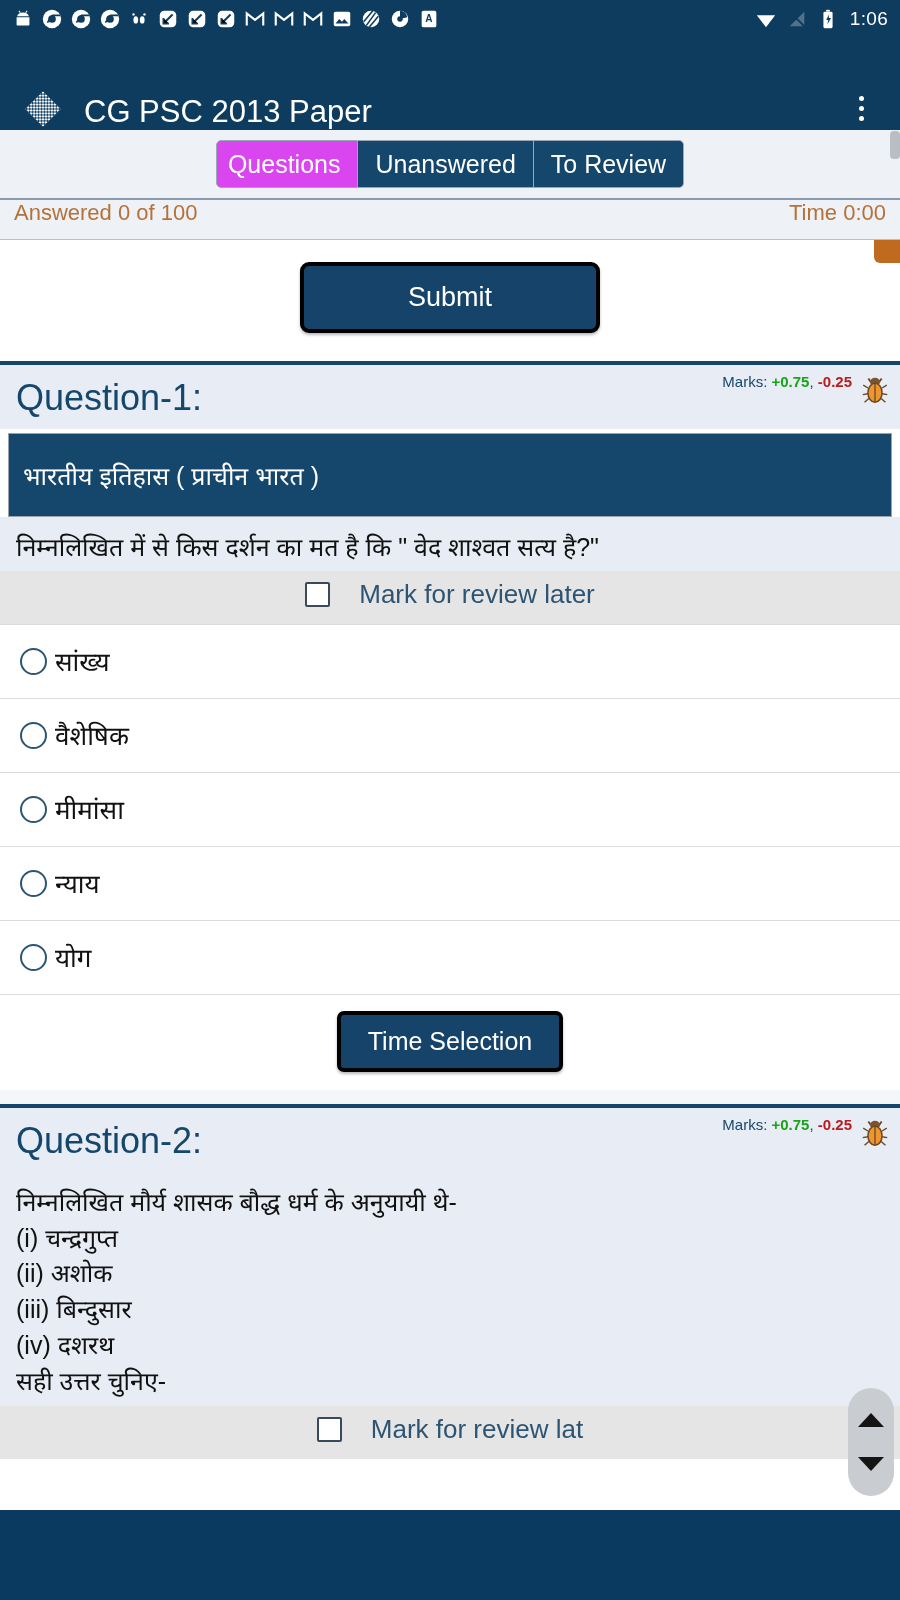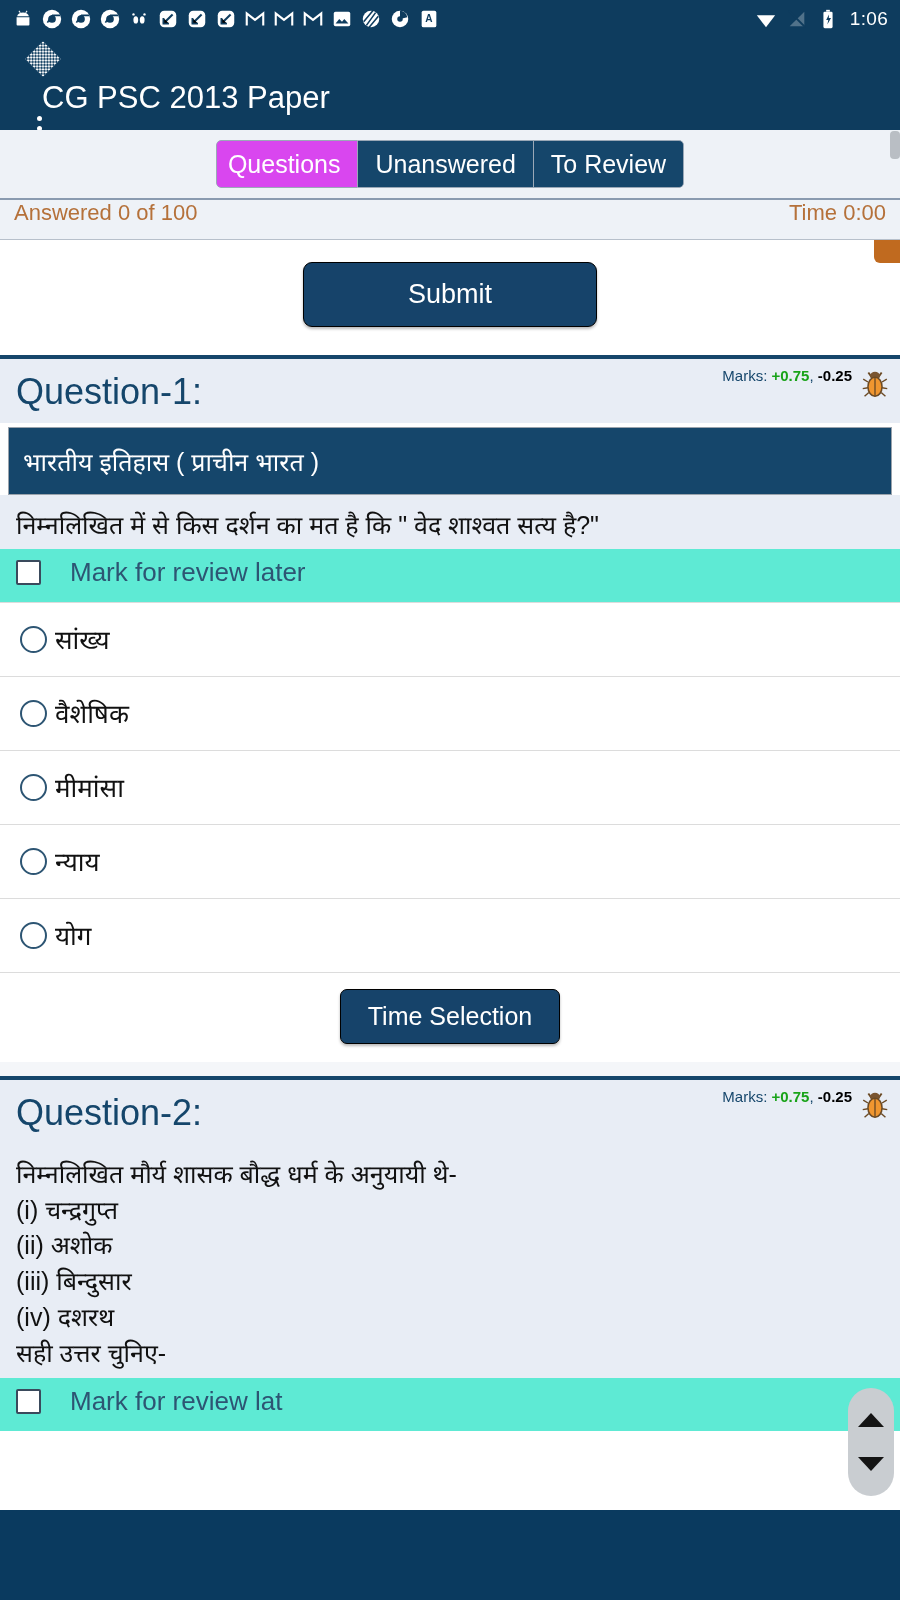--- a/index.html
+++ b/index.html
@@ -41,23 +41,22 @@
     margin-left: 2px;
   }
 
   
   .appbar {
     position: absolute;
     top: 38px; left: 0;
     width: 900px; height: 92px;
     background: #0e3c5e;
     display: flex;
-    align-items: flex-start;
+    align-items: flex-end;
     padding: 0 22px;
-    flex-direction: column;
   }
   .appbar-logo { width: 42px; height: 42px; flex: 0 0 auto; }
   .appbar-title {
     color: #ffffff;
     font-size: 31px;
     font-weight: 400;
     margin-left: 20px;
     flex: 1;
     white-space: nowrap;
   }
@@ -151,21 +150,21 @@
   
   .submit-wrap {
     padding: 22px 0 28px;
     display: flex;
     justify-content: center;
     background: #ffffff;
   }
   .btn-primary {
     background: #16436a;
     color: #ffffff;
-    border: 1px solid #000000;
+    border: 4px solid #000000;
     border-radius: 9px;
     font-size: 27px;
     font-family: "Liberation Sans", sans-serif;
     box-shadow: 0 2px 3px rgba(0,0,0,.28);
   }
   .btn-submit { padding: 16px 104px; }
   .btn-clear  { padding: 12px 27px; font-size: 25px; border-radius: 7px; }
 
   
   .qcard {
@@ -184,50 +183,50 @@
     font-weight: 400;
   }
   .marks {
     position: absolute;
     top: 8px; right: 48px;
     font-size: 15px;
     color: #15466b;
     white-space: nowrap;
   }
   .marks .pos { color: #19a319; font-weight: 700; }
-  .marks .neg { color: #000000; font-weight: 700; }
+  .marks .neg { color: #b91c1c; font-weight: 700; }
   .bug-icon {
     position: absolute;
     top: 4px; right: 6px;
     width: 38px; height: 38px;
   }
 
   .subject-banner {
     margin: 4px 8px 0;
     background: #15466b;
     color: #ffffff;
-    padding: 16px 14px;
+    padding: 24px 14px;
     font-size: 25px;
     border: 1px solid #9aa3ac;
   }
 
   .qbody {
     background: #e8edf5;
     padding: 14px 16px 6px;
     color: #111111;
     font-size: 25px;
     line-height: 1.35;
   }
   .qbody .line { margin-bottom: 2px; }
 
   .review-row {
-    background: #5eead4;
+    background: #e5e5e5;
     display: flex;
     align-items: center;
-    justify-content: flex-start;
+    justify-content: center;
     gap: 29px;
     padding: 8px 16px 14px;
   }
   .chk {
     width: 25px; height: 25px;
     border: 2px solid #3a4a5c;
     background: #ffffff;
     border-radius: 2px;
     flex: 0 0 auto;
   }

